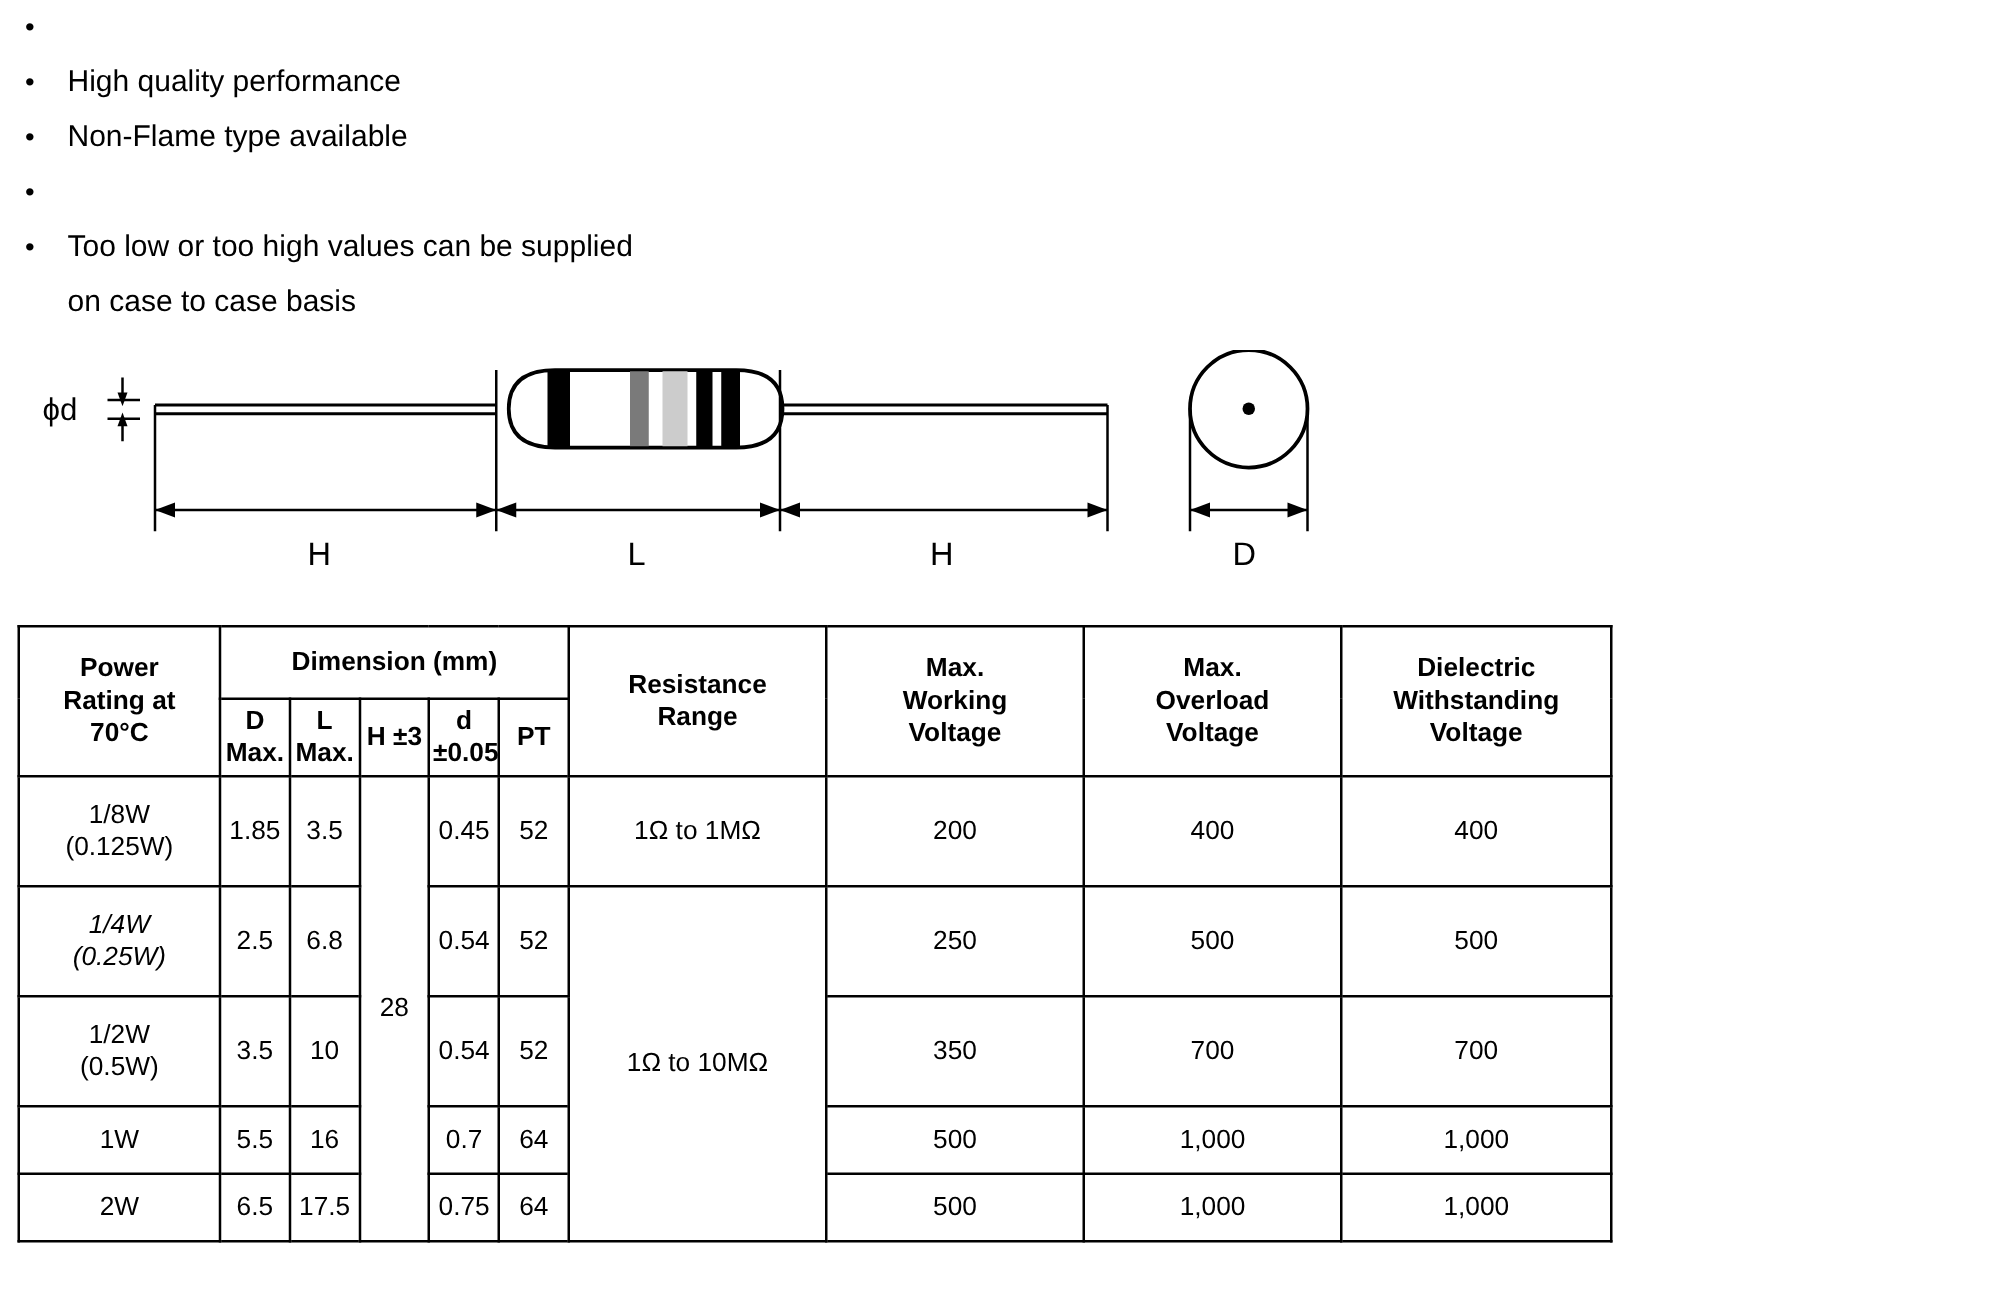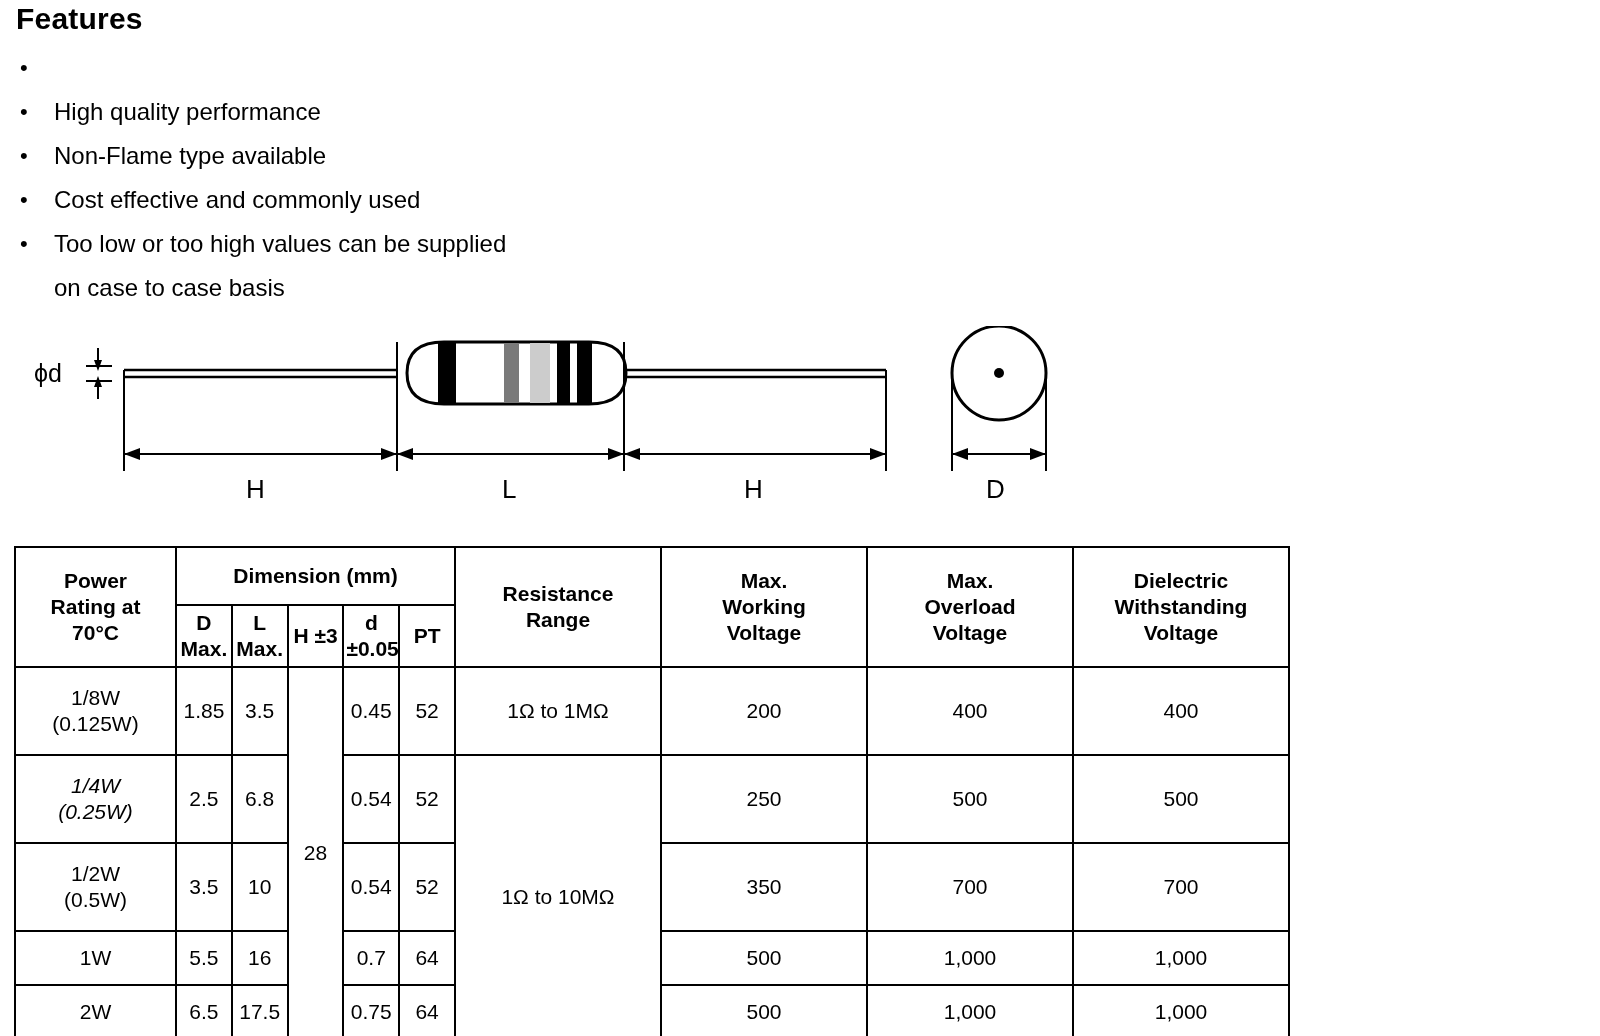--- a/index.html
+++ b/index.html
@@ -93,37 +93,35 @@
   .col-res { width: 200px; }
   .col-mw { width: 200px; }
   .col-mo { width: 200px; }
   .col-dw { width: 210px; }
 </style>
 </head>
 <body>
 
 <div class="page">
 
-  <h1 class="features-title">Features</h1>
 
   <ul class="bullet-list">
     <li class="bullet-item">
       <span class="bullet-dot">•</span>
     </li>
     <li class="bullet-item">
       <span class="bullet-dot">•</span>
       <span class="bullet-text">High quality performance</span>
     </li>
     <li class="bullet-item">
       <span class="bullet-dot">•</span>
       <span class="bullet-text">Non-Flame type available</span>
     </li>
     <li class="bullet-item">
       <span class="bullet-dot">•</span>
-      <span class="bullet-text">Cost effective and commonly used</span>
     </li>
     <li class="bullet-item">
       <span class="bullet-dot">•</span>
       <span class="bullet-text">Too low or too high values can be supplied
 on case to case basis</span>
     </li>
   </ul>
 
   <div class="diagram">
     <svg class="diag-svg" width="1100" height="205" viewBox="0 0 1100 205">

